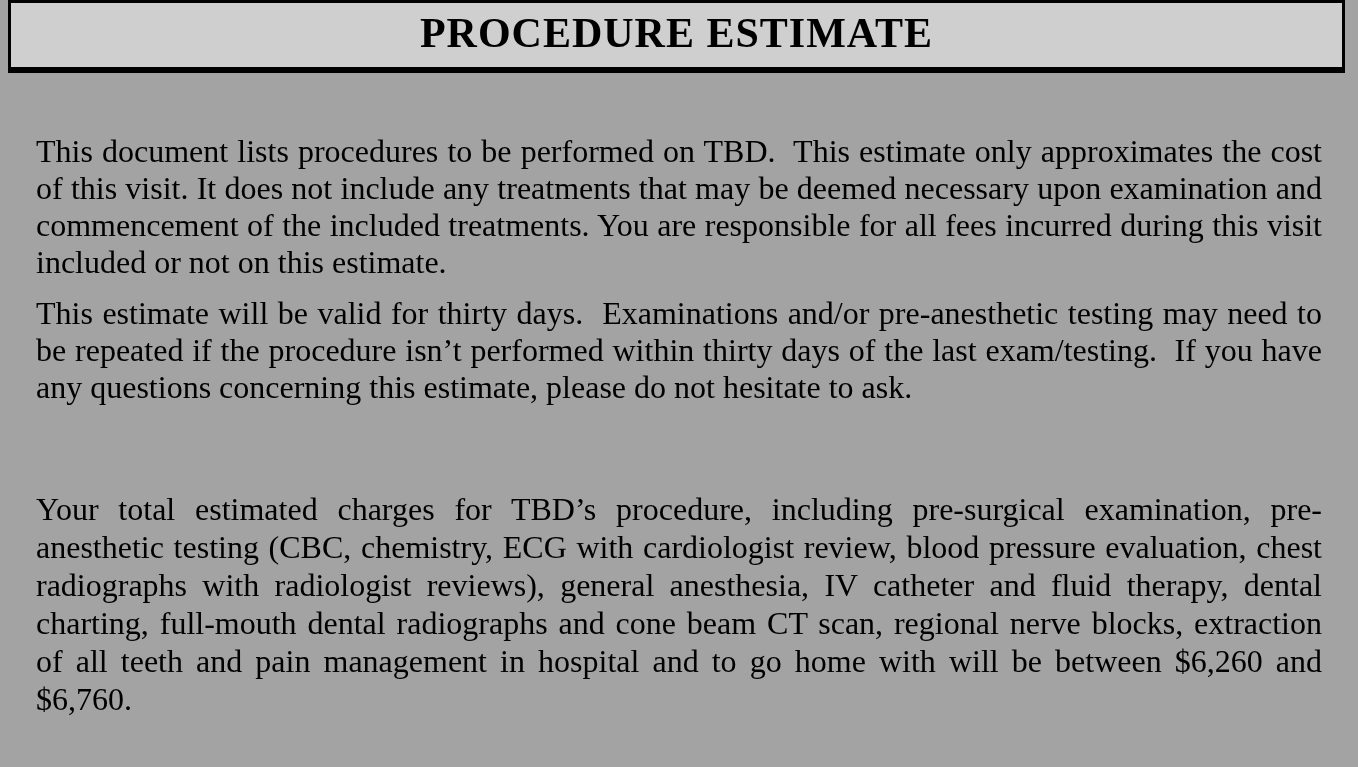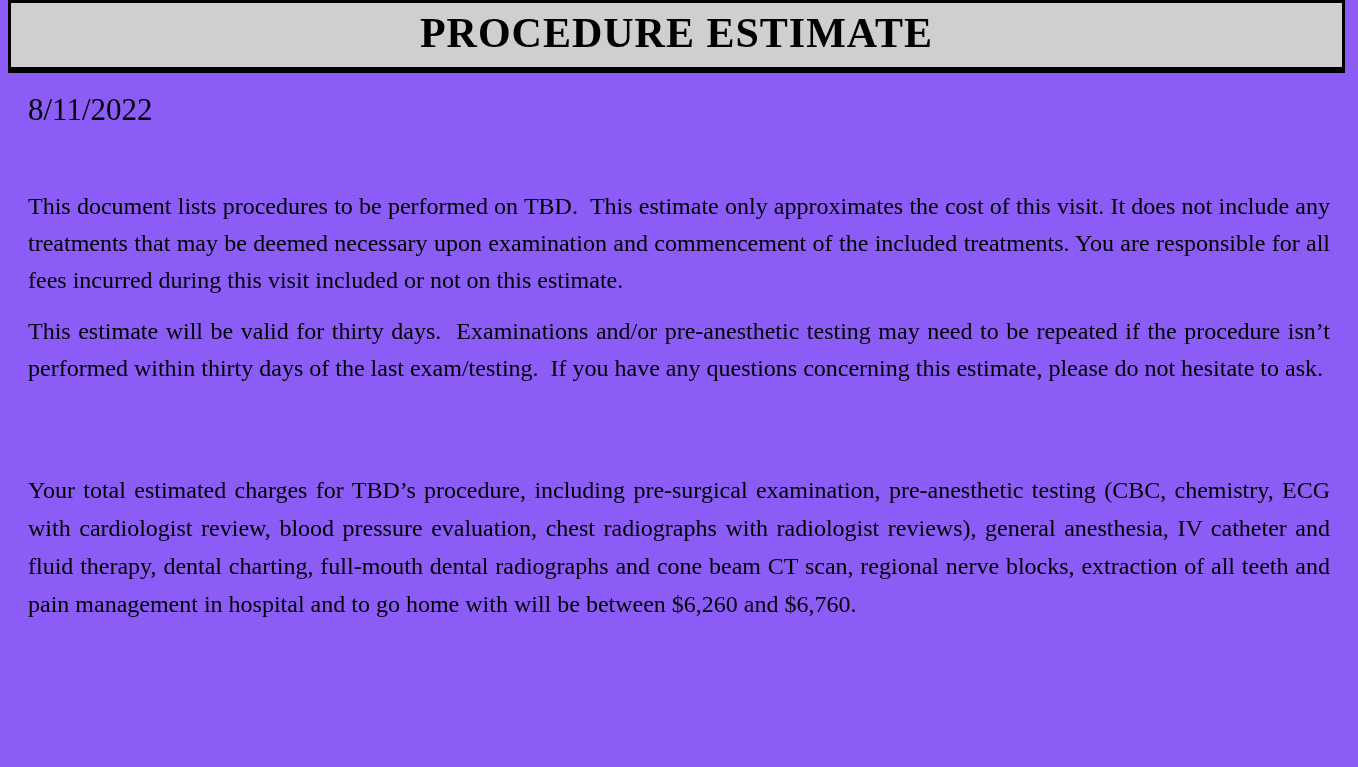--- a/index.html
+++ b/index.html
@@ -4,21 +4,21 @@
 <style>
   html, body {
     margin: 0;
     padding: 0;
     background: #ffffff;
   }
   .page {
     position: relative;
     width: 1358px;
     height: 767px;
-    background: #8b5cf6;
+    background: #a3a3a3;
     color: #000000;
     font-family: "Liberation Serif", serif;
     overflow: hidden;
     box-sizing: border-box;
   }
   .banner {
     margin: 0 13px 0 8px;
     height: 64px;
     background: #cfcfcf;
     border: 3px solid #000000;
@@ -37,22 +37,22 @@
   }
   .doc-body {
     padding: 0 28px;
   }
   .date-line {
     margin: 18px 0 0 0;
     font-size: 31px;
     line-height: 37px;
   }
   .para {
-    margin: 0;
-    font-size: 24px;
+    margin: 8px;
+    font-size: 32px;
     line-height: 37px;
     text-align: justify;
     text-align-last: left;
   }
   .para.p1 { margin-top: 60px; }
   .para.p2 { margin-top: 14px; }
   .para.p3 {
     margin-top: 84px;
     font-weight: normal;
     line-height: 38px;
@@ -62,21 +62,20 @@
 <body>
 
 <div class="page">
 
   <header class="banner">
     <h1>PROCEDURE ESTIMATE</h1>
   </header>
 
   <main class="doc-body">
 
-    <p class="date-line">8/11/2022</p>
 
     <p class="para p1">This document lists procedures to be performed on TBD.&nbsp; This estimate only approximates the cost of this visit. It does not include any treatments that may be deemed necessary upon examination and commencement of the included treatments. You are responsible for all fees incurred during this visit included or not on this estimate.</p>
 
     <p class="para p2">This estimate will be valid for thirty days.&nbsp; Examinations and/or pre-anesthetic testing may need to be repeated if the procedure isn’t performed within thirty days of the last exam/testing.&nbsp; If you have any questions concerning this estimate, please do not hesitate to ask.</p>
 
     <p class="para p3">Your total estimated charges for TBD’s procedure, including pre-surgical examination, pre-anesthetic testing (CBC, chemistry, ECG with cardiologist review, blood pressure evaluation, chest radiographs with radiologist reviews), general anesthesia, IV catheter and fluid therapy, dental charting, full-mouth dental radiographs and cone beam CT scan, regional nerve blocks, extraction of all teeth and pain management in hospital and to go home with will be between $6,260 and $6,760.</p>
 
   </main>
 
 </div>

